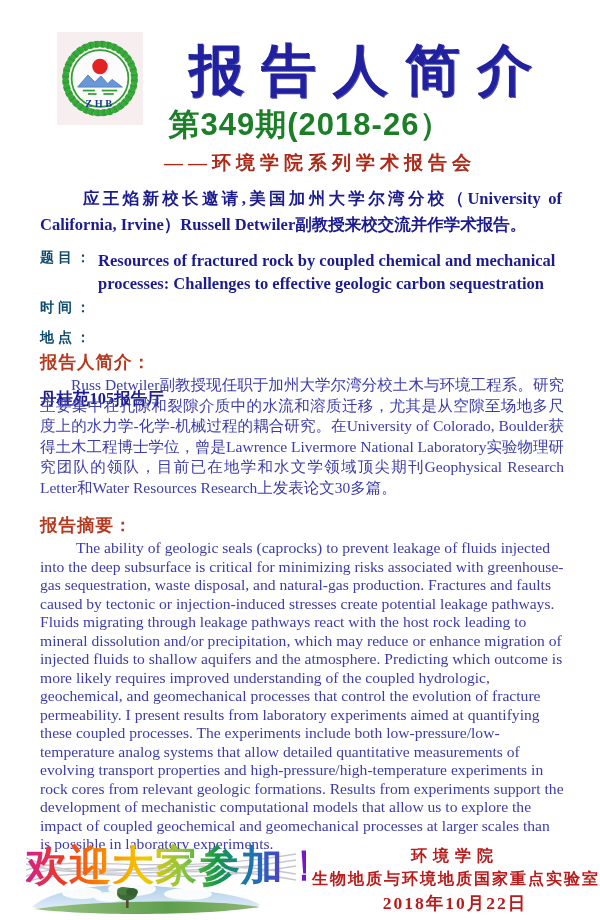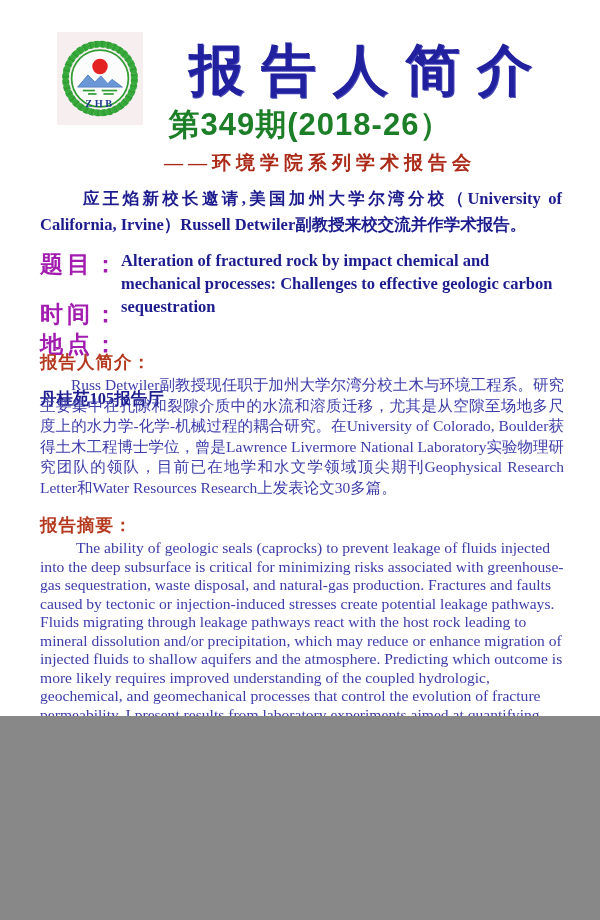--- a/index.html
+++ b/index.html
@@ -1,19 +1,19 @@
 <!DOCTYPE html>
 <html><head>
 <meta charset="utf-8">
 <style>
   html,body{margin:0;padding:0;}
   body{background:#888;}
   .poster{
     position:relative;
-    width:600px;height:716px;
+    width:600px;height:920px;
     margin:0 auto;
     background:#ffffff;
     overflow:hidden;
     font-family:"Liberation Serif","DejaVu Serif",serif;
   }
   
   .logo{position:absolute;left:57px;top:31px;width:86px;height:95px;}
   .main-title{
     position:absolute;left:138px;top:34px;width:462px;height:76px;
     font-size:55px;font-weight:bold;color:#2121a0;
@@ -37,21 +37,21 @@
     position:absolute;left:40px;top:186px;width:522px;
     font-size:16.5px;font-weight:bold;color:#1c1c8e;
     line-height:26px;text-indent:2.6em;text-align:justify;
   }
   
   .field{position:absolute;left:40px;width:528px;display:flex;}
   .field-topic{top:249px;}
   .field-time{top:299px;}
   .field-venue{top:329px;flex-direction:column;}
   .field .label{
-    flex:0 0 58px;font-size:23px;font-weight:bold;color:#a21caf;
+    flex:0 0 58px;font-size:14px;font-weight:bold;color:#0c4a6e;
     letter-spacing:4px;white-space:nowrap;
   }
   .field .value{
     flex:1;font-size:16.5px;font-weight:bold;color:#1c1c8e;line-height:23px;
   }
   
   .sec-heading{
     position:absolute;left:40px;
     font-size:17.5px;font-weight:bold;color:#b5391f;letter-spacing:1px;
   }
@@ -109,21 +109,21 @@
   </svg>
 
   <div class="main-title">报告人简介</div>
   <div class="issue-line">第349期(2018-26）</div>
   <div class="series-line">——环境学院系列学术报告会</div>
 
   <div class="intro">应王焰新校长邀请,美国加州大学尔湾分校（University of California, Irvine）Russell Detwiler副教授来校交流并作学术报告。</div>
 
   <div class="field field-topic">
     <span class="label">题目：</span>
-    <span class="value">Alteration of fractured rock by impact chemical and mechanical processes: Challenges to effective geologic carbon sequestration</span>
+    <span class="value">Resources of fractured rock by coupled chemical and mechanical processes: Challenges to effective geologic carbon sequestration</span>
   </div>
   <div class="field field-time">
     <span class="label">时间：</span>
   </div>
   <div class="field field-venue">
     <span class="label">地点：</span>
     <span class="value">丹桂苑105报告厅</span>
   </div>
 
   <div class="sec-heading bio-heading">报告人简介：</div>

